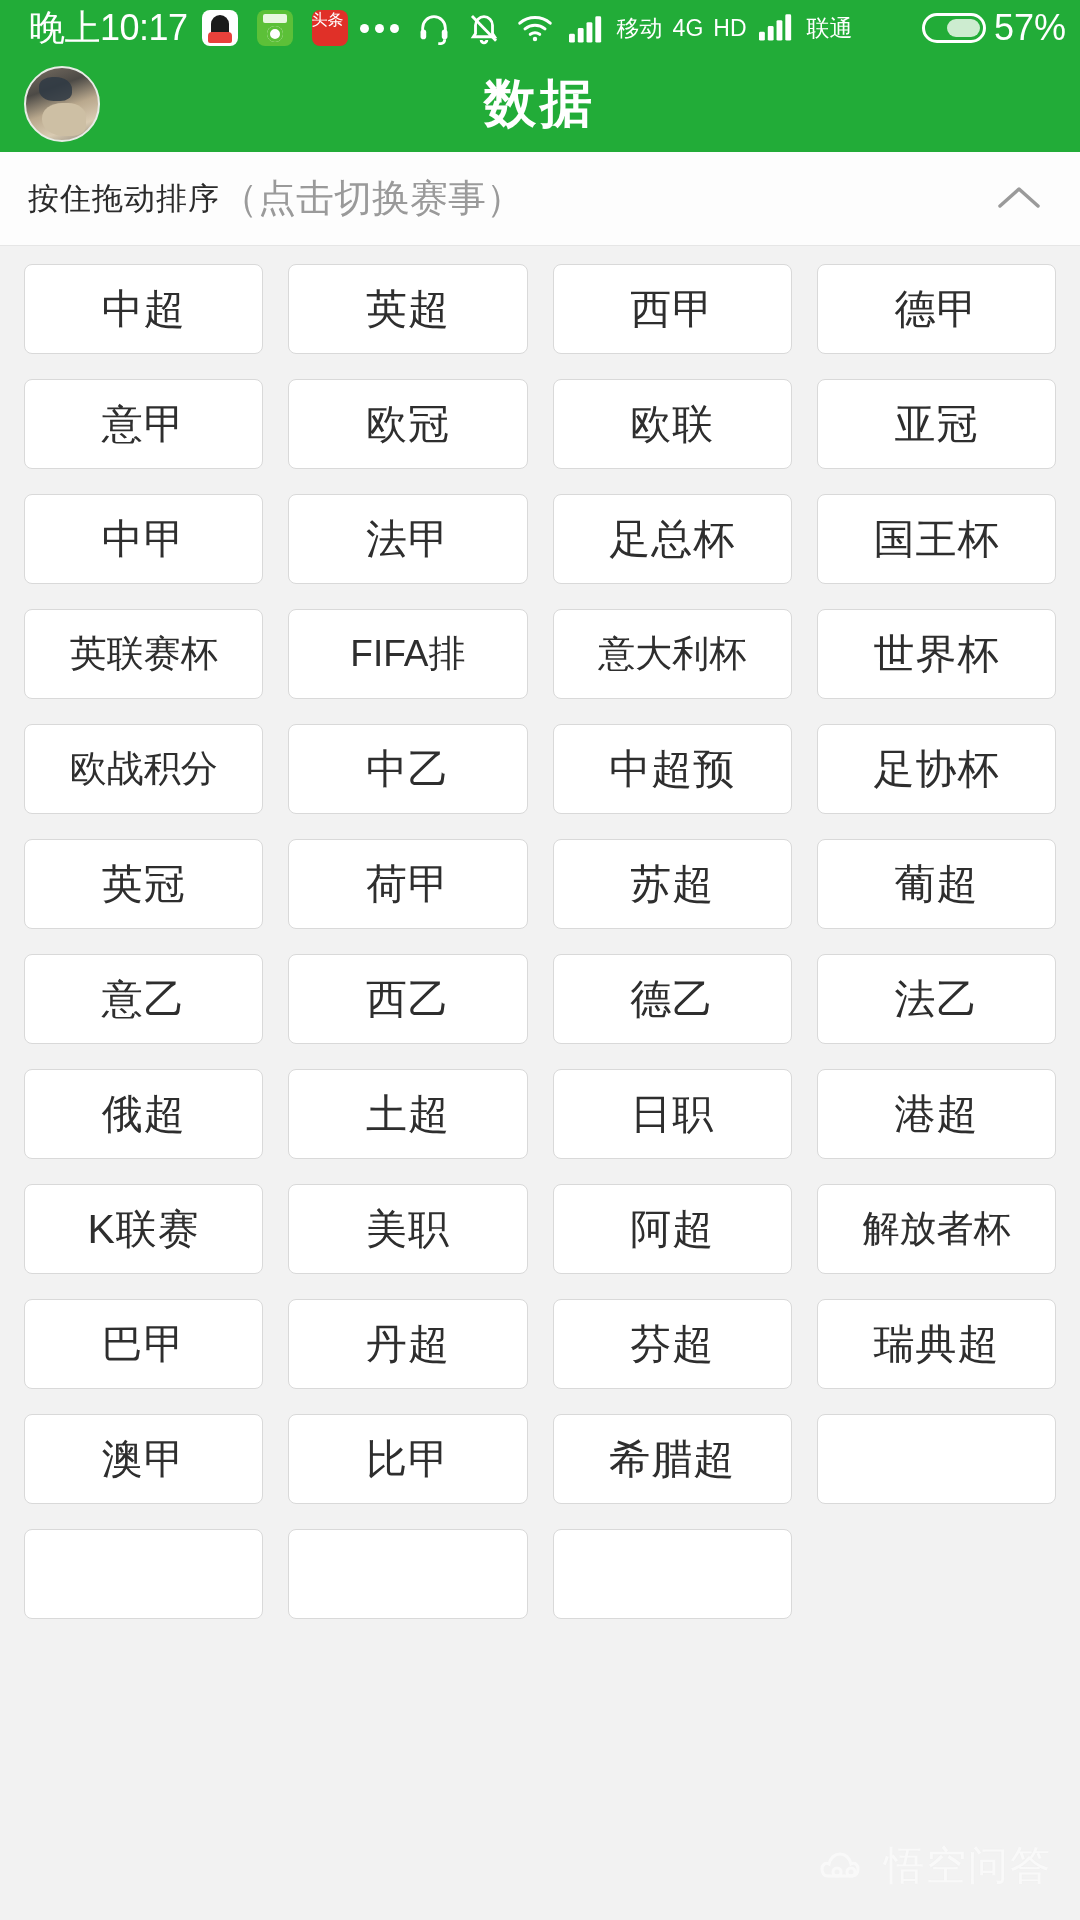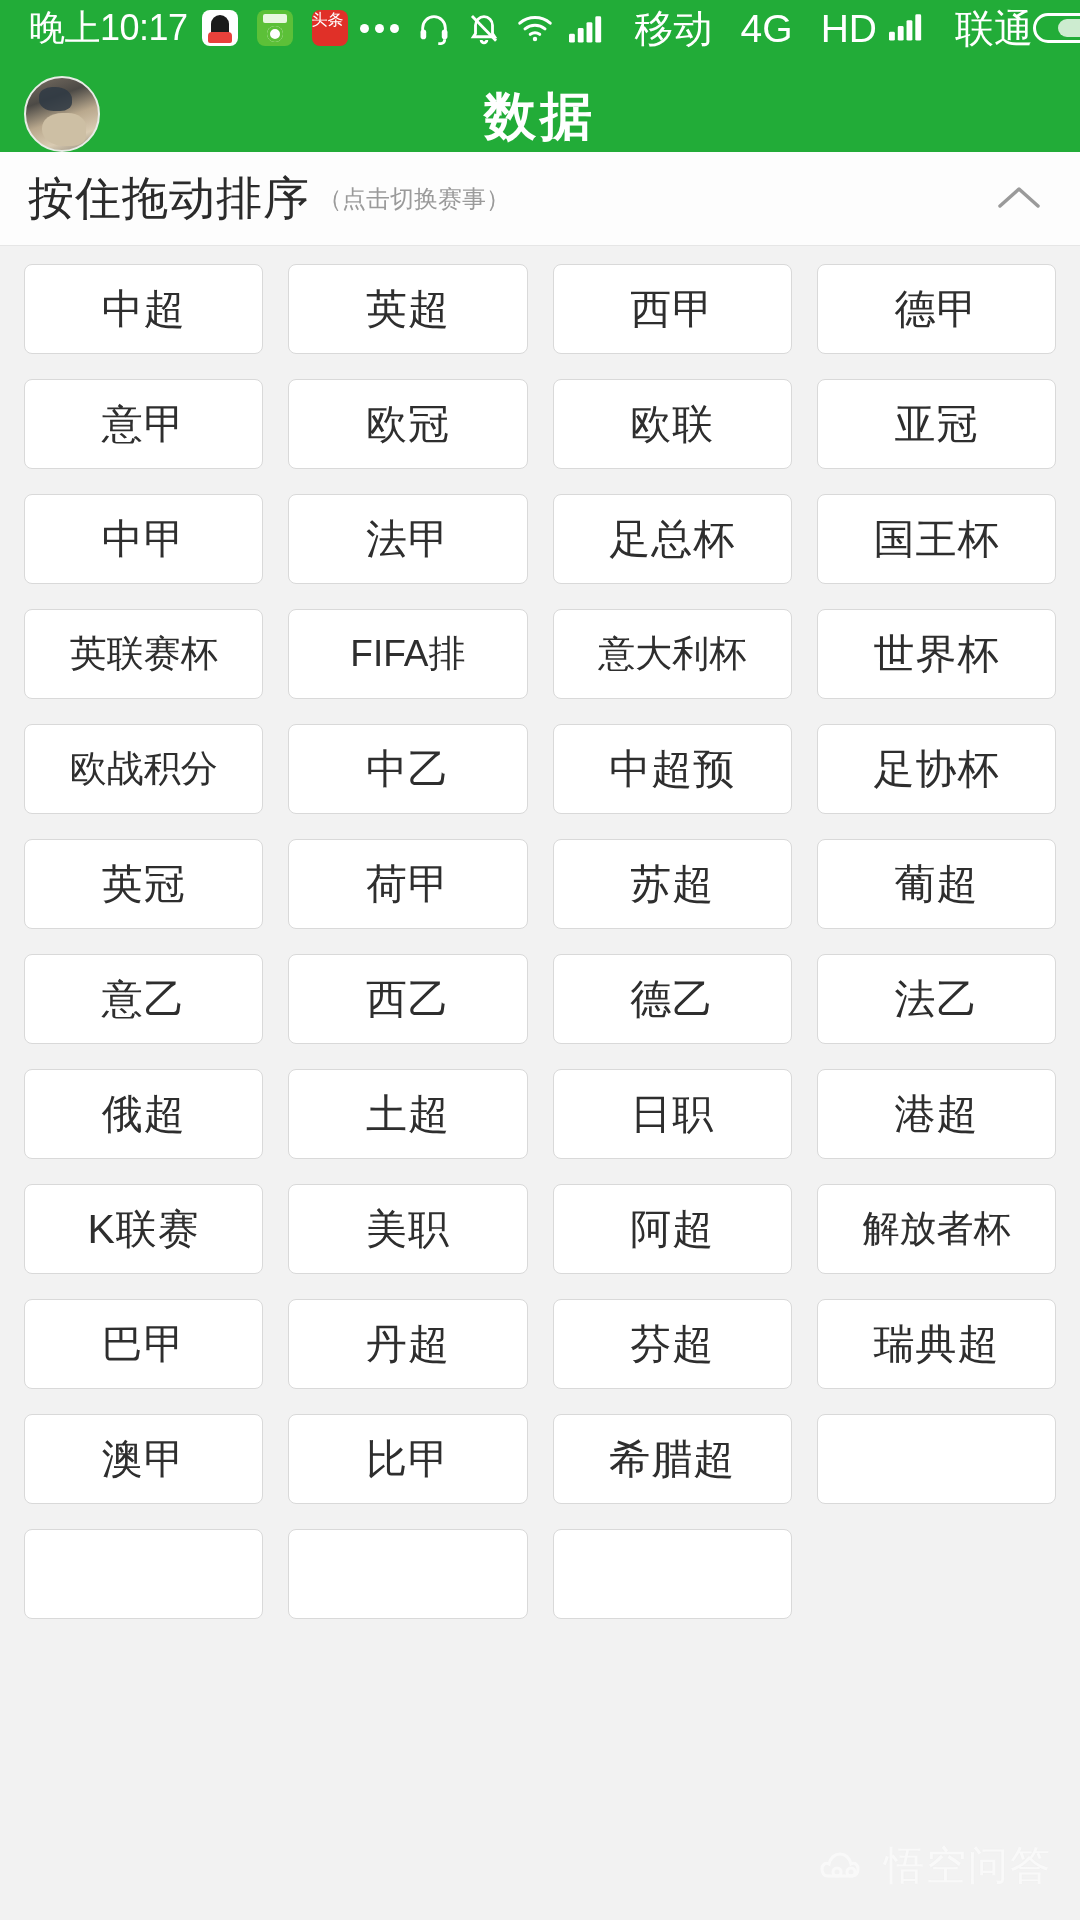--- a/index.html
+++ b/index.html
@@ -99,22 +99,22 @@
     display: block;
   }
   .sb-icons {
     display: flex;
     align-items: center;
     gap: 16px;
     margin-left: 18px;
   }
   .sb-icons svg { display: block; }
   .sb-label {
-    font-size: 39px;
-    margin-left: 28px;
+    font-size: 23px;
+    margin-left: 10px;
     white-space: nowrap;
     line-height: 1;
   }
   .sb-gap { margin-left: 12px; }
   .sb-right {
     margin-left: auto;
     display: flex;
     align-items: center;
     gap: 8px;
   }
@@ -135,21 +135,21 @@
   .sb-pct {
     font-size: 36px;
     line-height: 1;
   }
 
   
   .appbar {
     height: 96px;
     background: #22ac38;
     display: flex;
-    align-items: flex-end;
+    align-items: center;
     position: relative;
     padding: 0 24px;
     box-sizing: border-box;
   }
   .avatar {
     width: 72px; height: 72px;
     border-radius: 50%;
     border: 2px solid #e8ece6;
     overflow: hidden;
     flex: none;
@@ -188,29 +188,28 @@
   .hintbar {
     height: 94px;
     background: #fdfdfd;
     display: flex;
     align-items: center;
     padding: 0 34px 0 28px;
     box-sizing: border-box;
     border-bottom: 1px solid #e6e6e6;
   }
   .hint-main {
-    font-size: 46px;
+    font-size: 31px;
     color: #2b2b2b;
     letter-spacing: 1px;
   }
   .hint-sub {
-    font-size: 24px;
+    font-size: 38px;
     color: #9a9a9a;
     letter-spacing: 0px;
-    margin-left: 8px;
   }
   .chevron {
     margin-left: auto;
     width: 54px; height: 40px;
     position: relative;
   }
   .chevron svg { display: block; }
 
   
   .grid-wrap {

